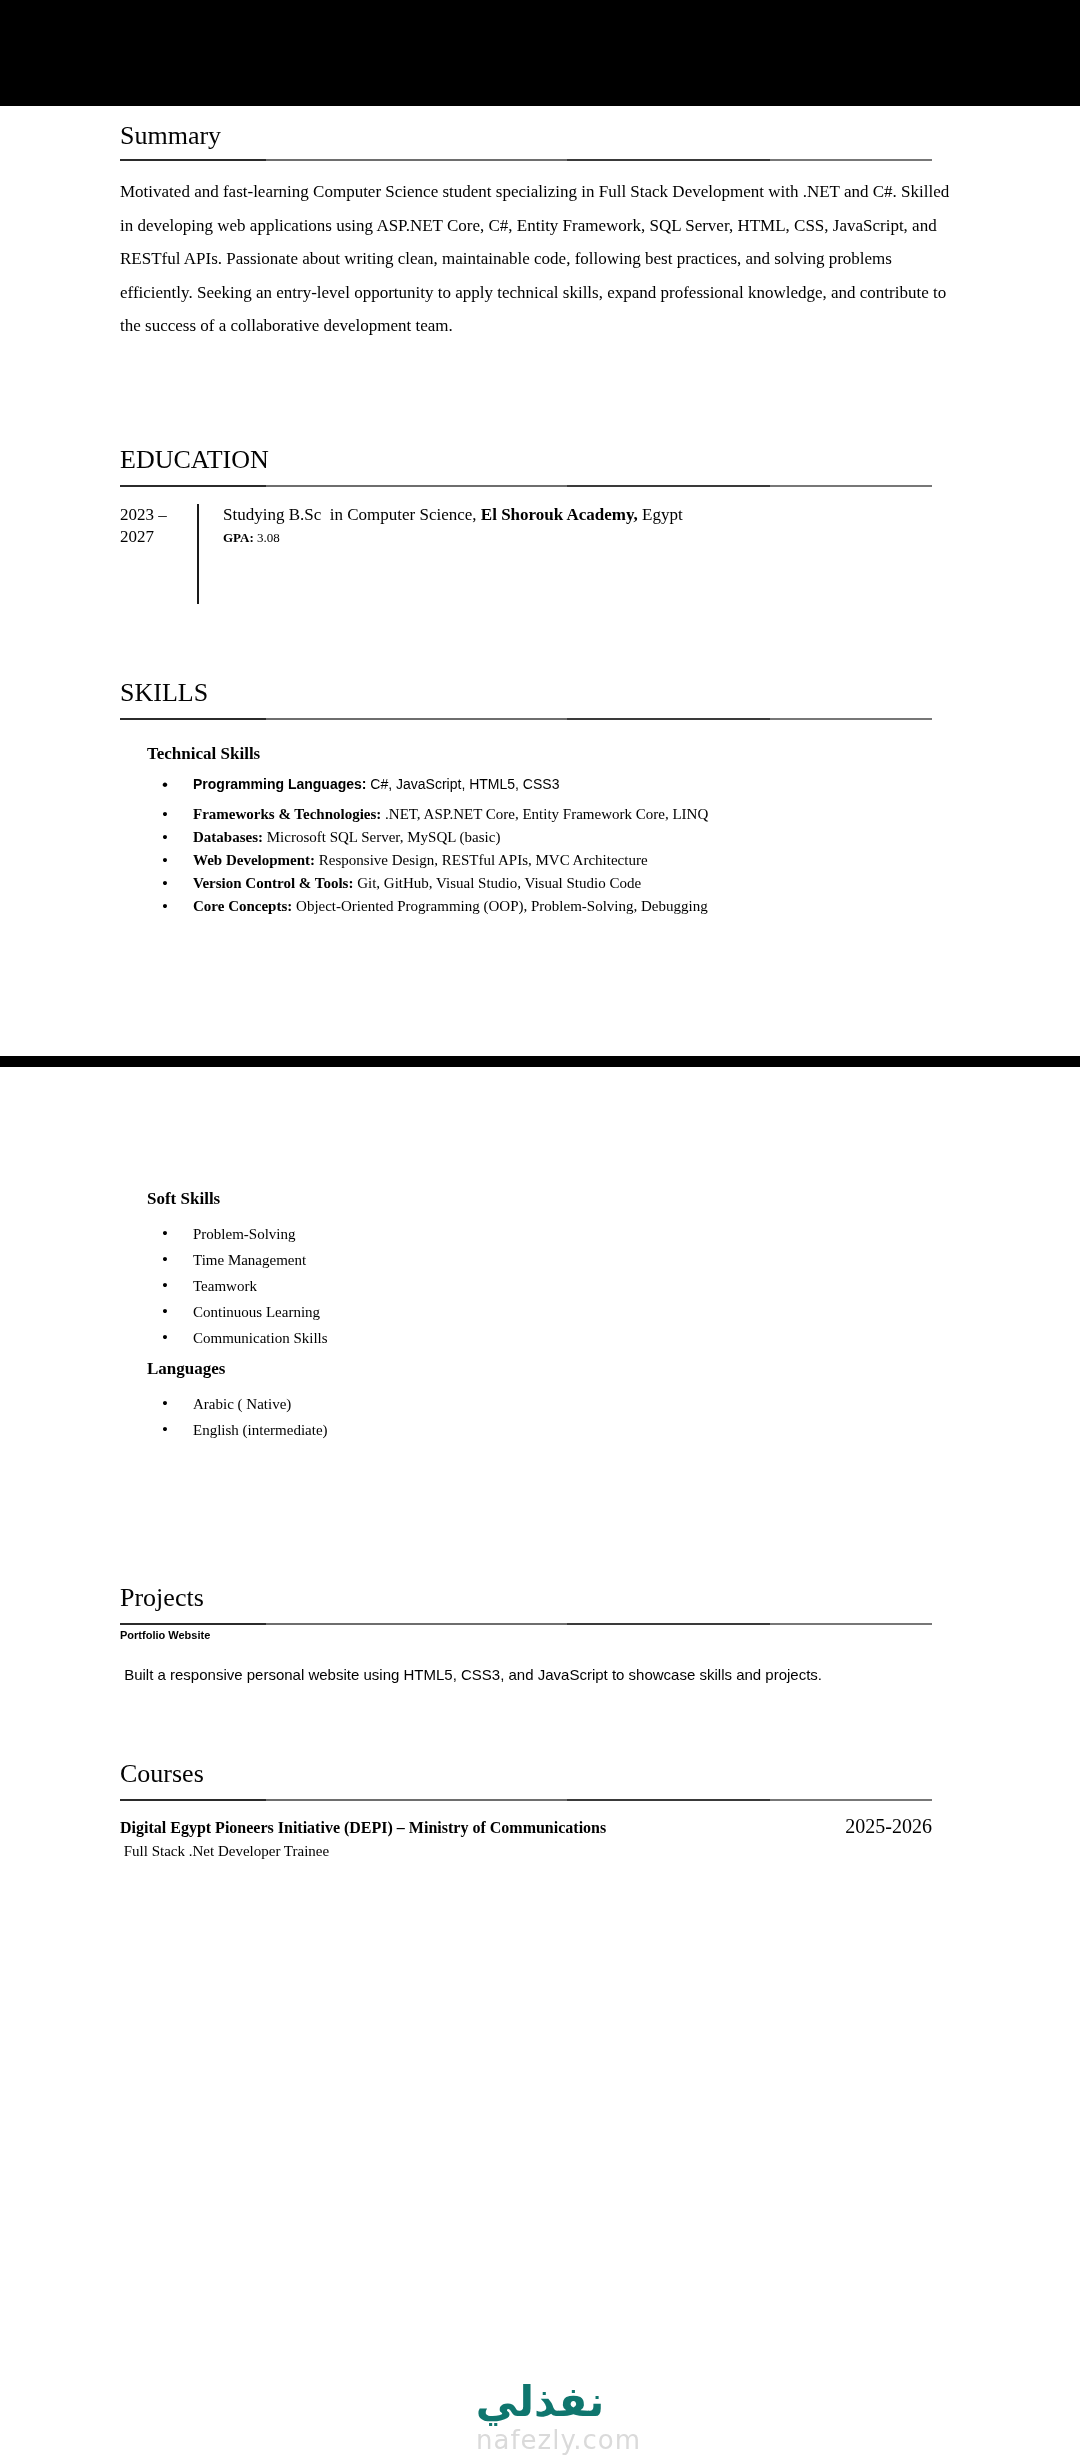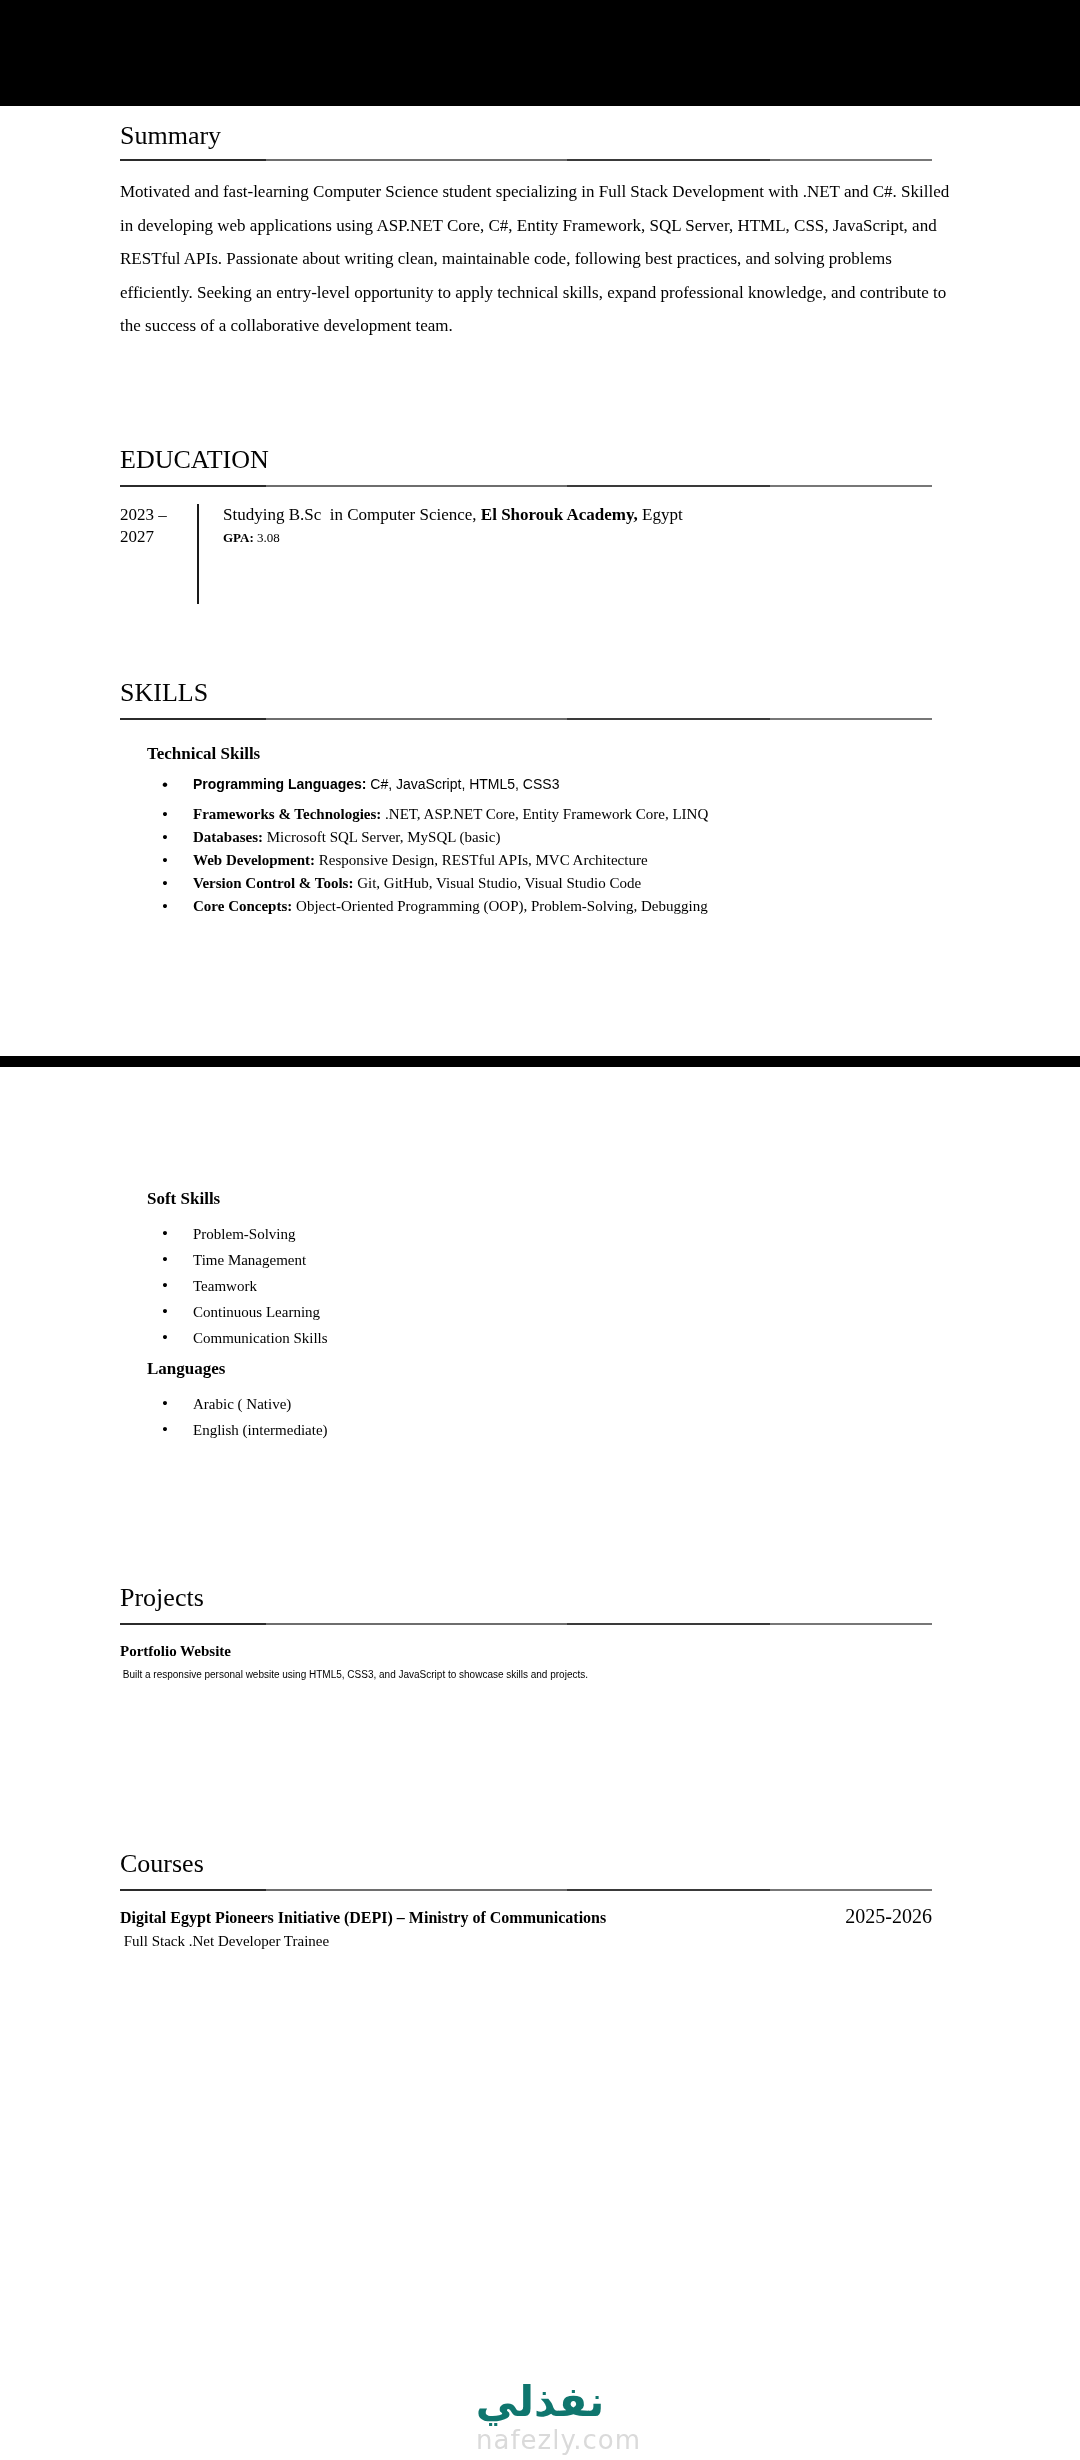--- a/index.html
+++ b/index.html
@@ -115,36 +115,36 @@
   }
   .sec-soft ul.bullets li, .sec-lang ul.bullets li {
     line-height: 26px;
   }
   .sec-soft ul.bullets li::before, .sec-lang ul.bullets li::before { line-height: 26px; }
 
   
   .sec-projects { top: 1582px; }
   .sec-projects .rule { margin-top: 9px; }
   .proj-name {
-    margin-top: 17px;
-    font-family: Liberation Serif, serif;
-    font-size: 15px;
+    margin-top: 1px;
+    font-family: Liberation Sans, sans-serif;
+    font-size: 11px;
     font-weight: 700;
     line-height: 19px;
   }
   .proj-desc {
-    margin-top: 4px;
+    margin-top: 20px;
     font-family: "Liberation Sans", sans-serif;
-    font-size: 10px;
+    font-size: 15px;
     line-height: 19px;
     white-space: pre-wrap;
   }
 
   
-  .sec-courses { top: 1848px; }
+  .sec-courses { top: 1758px; }
   .sec-courses .rule { margin-top: 9px; }
   .course-row {
     margin-top: 15px;
     width: 812px;
     display: flex;
     justify-content: space-between;
     align-items: baseline;
   }
   .course-name { font-size: 16px; font-weight: 700; line-height: 20px; }
   .course-period { font-size: 20px; line-height: 20px; text-align: center; }

